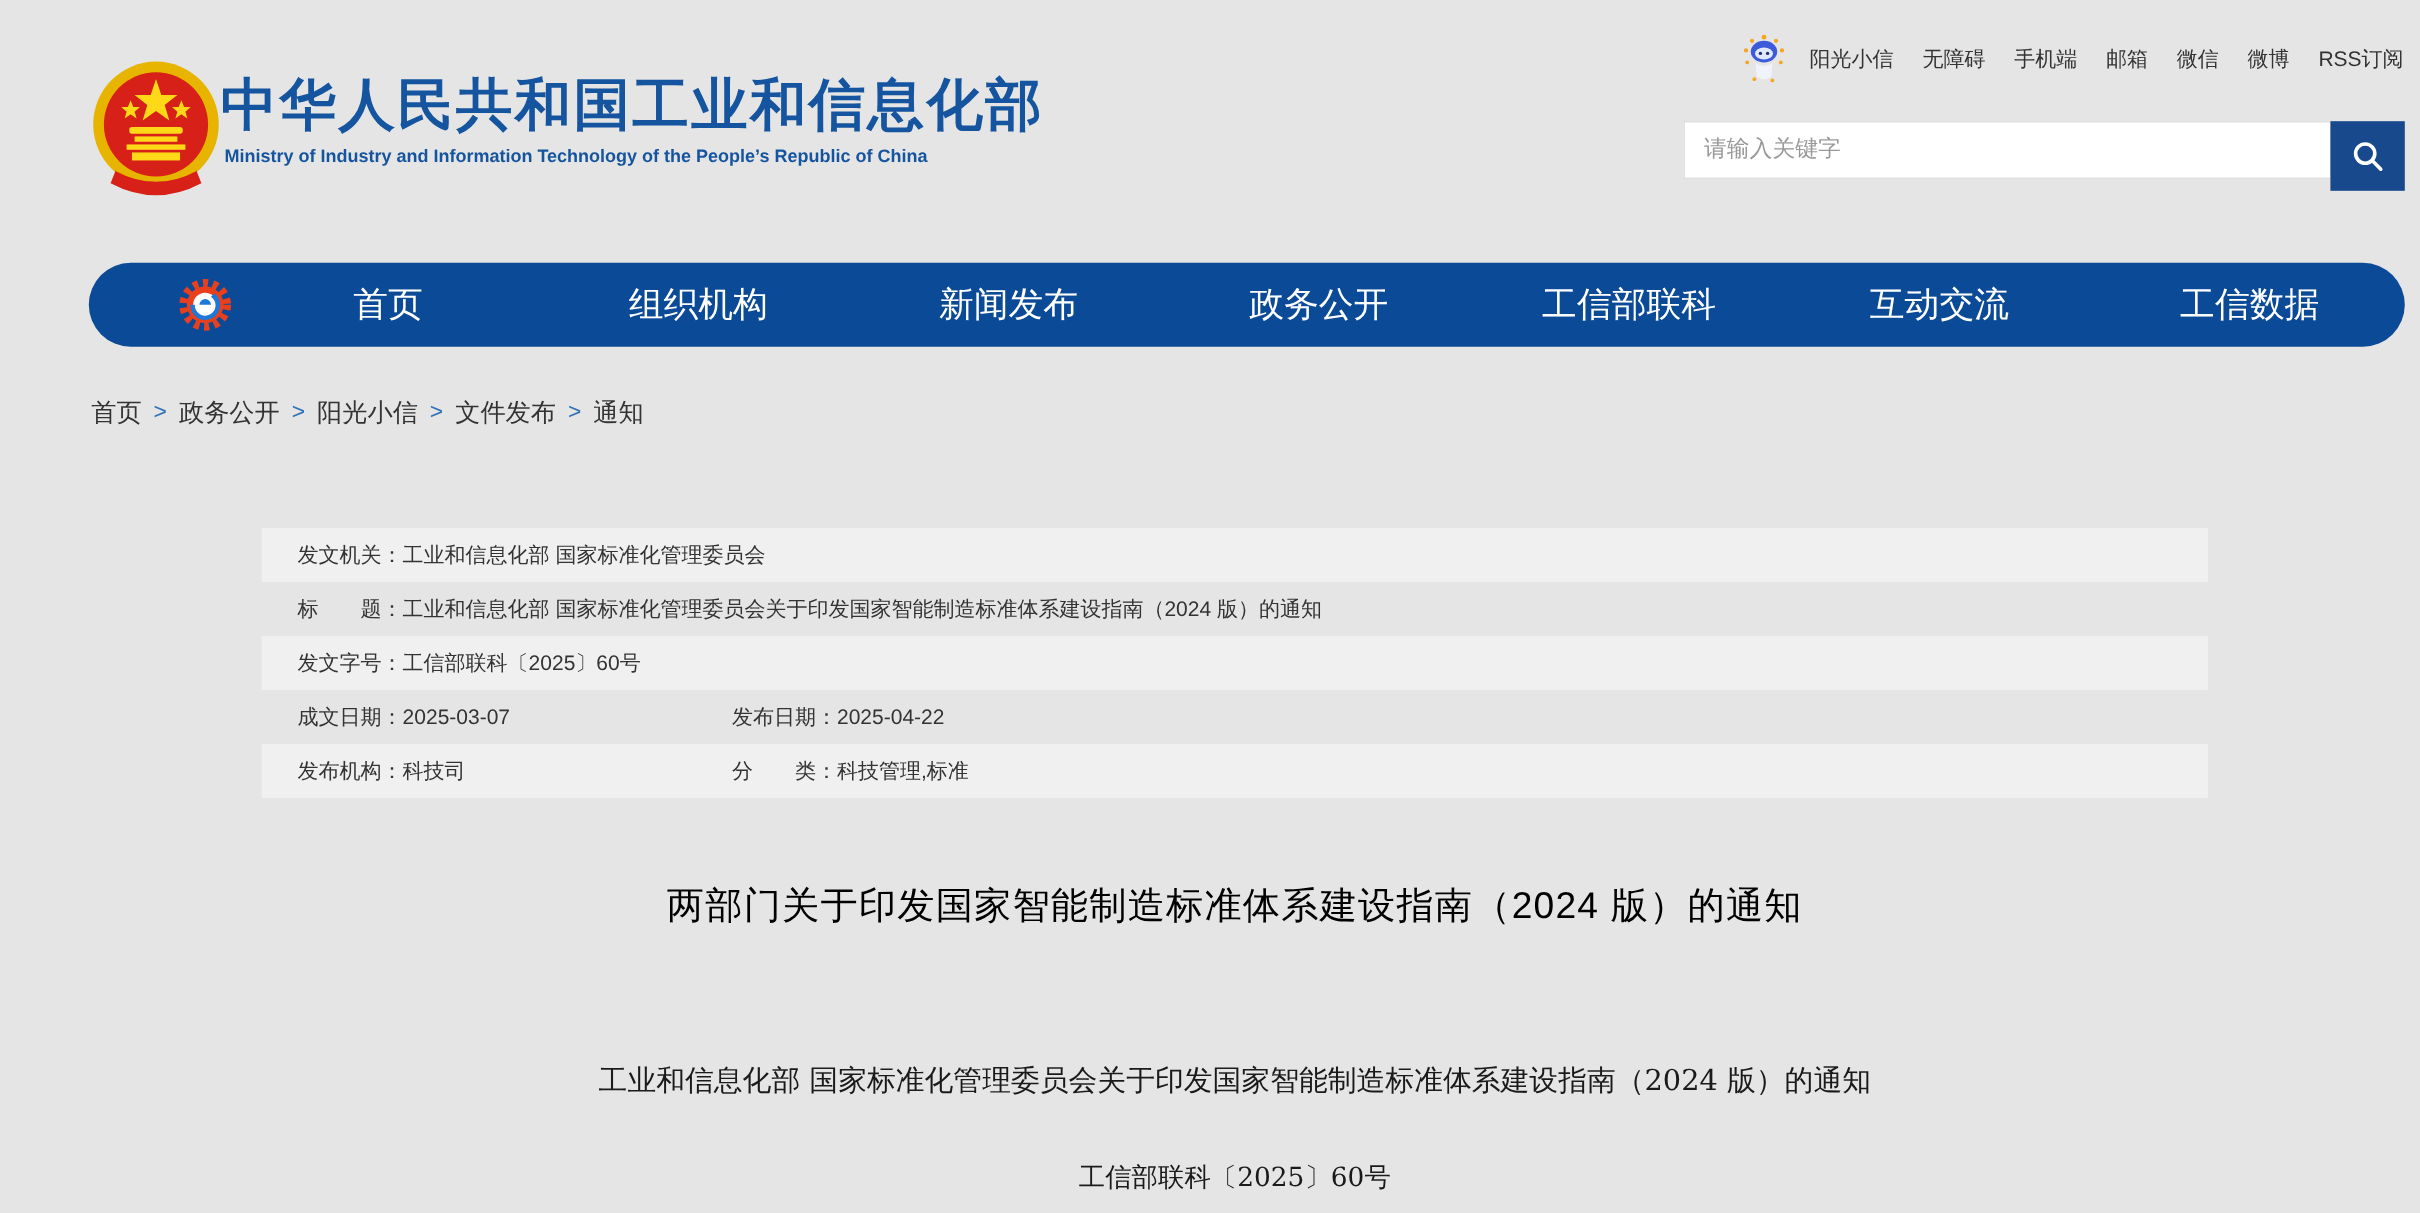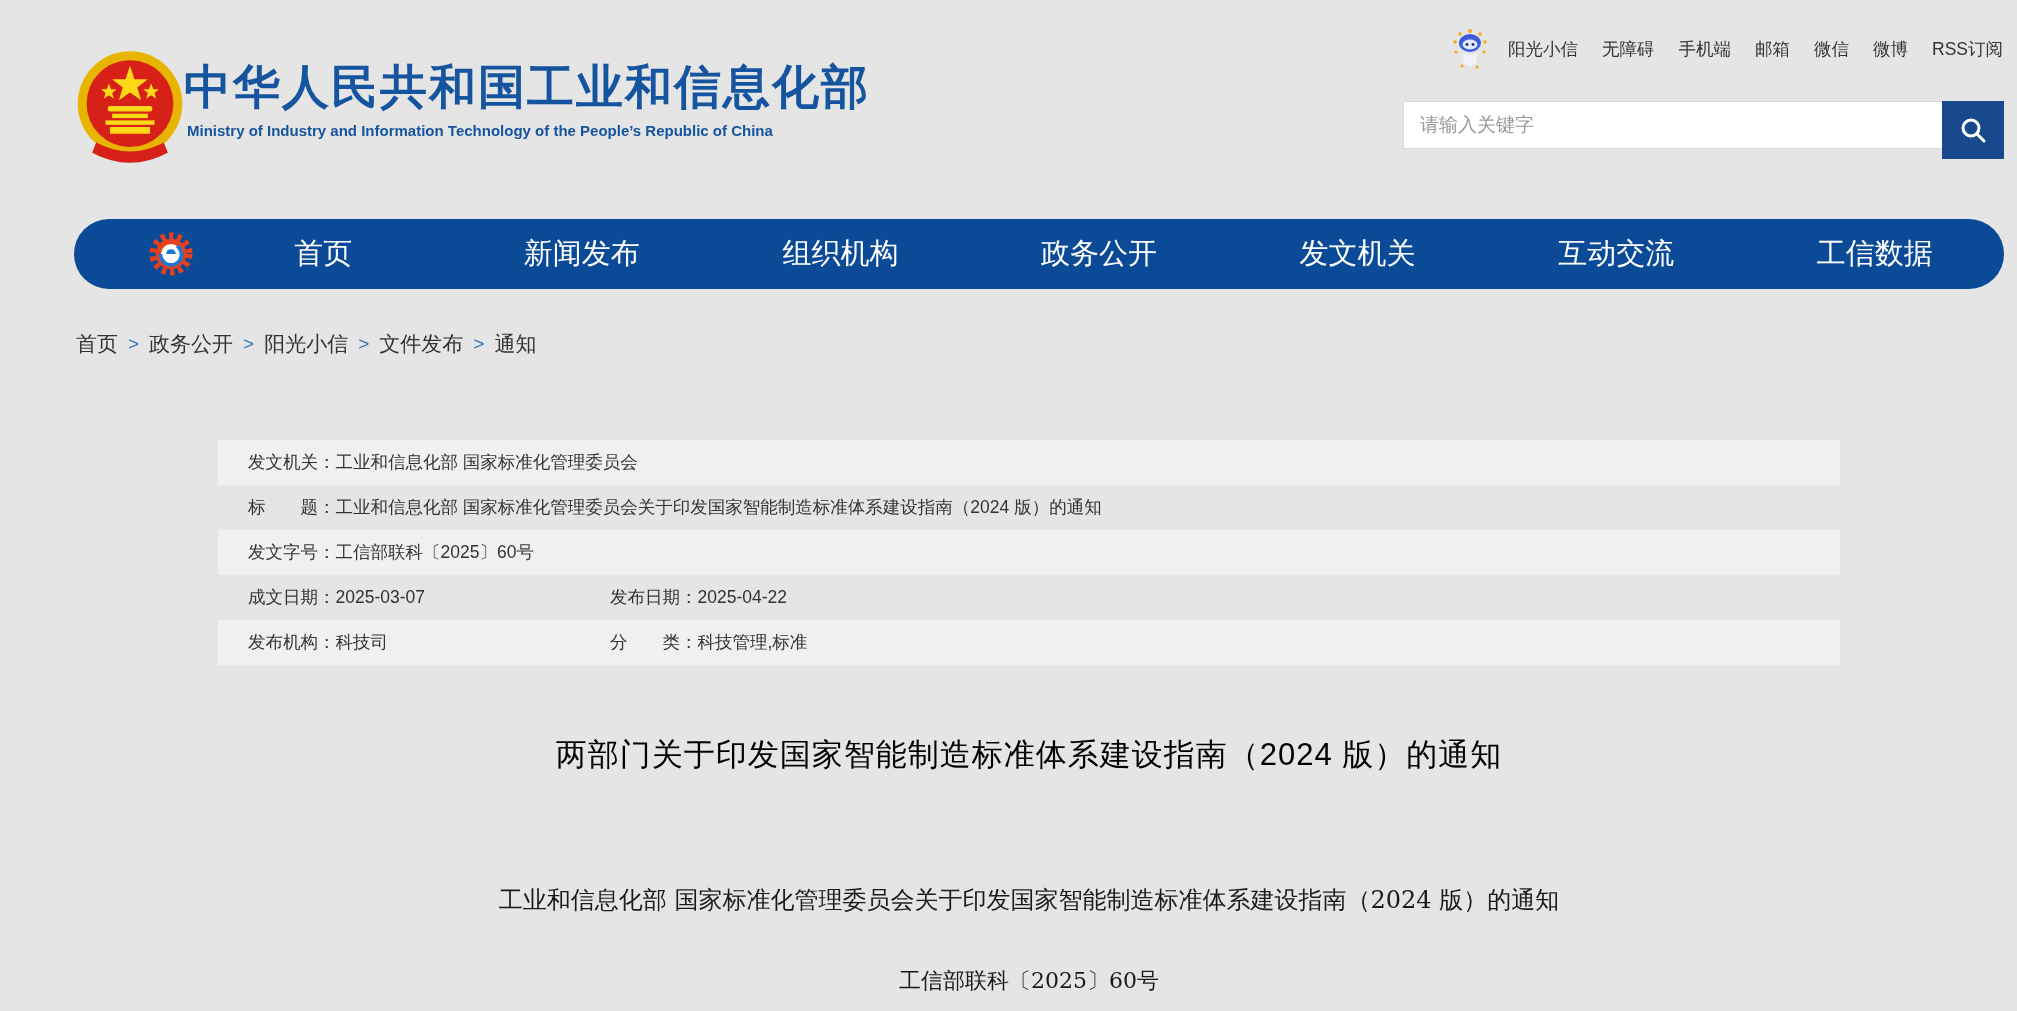--- a/index.html
+++ b/index.html
@@ -106,24 +106,24 @@
     <svg class="nav-logo" viewBox="0 0 48 48">
       <circle cx="24" cy="24" r="19" fill="none" stroke="#e8401c" stroke-width="7" stroke-dasharray="4.5 4.2"></circle>
       <circle cx="24" cy="24" r="16" fill="#e8401c"></circle>
       <circle cx="24" cy="24" r="10.5" fill="#fff"></circle>
       <path d="M15 24 a9 9 0 1 0 14 -7 l3 -3 a13 13 0 1 1 -21 10 z" fill="#1e78d7"></path>
       <circle cx="24" cy="24" r="5" fill="#fff"></circle>
       <path d="M19 24 h10 a5 5 0 0 0 -10 0 z" fill="#1e78d7"></path>
     </svg>
     <div class="nav-items">
       <div class="nav-item">首页</div>
+      <div class="nav-item">组织机构</div>
       <div class="nav-item">新闻发布</div>
-      <div class="nav-item">组织机构</div>
       <div class="nav-item">政务公开</div>
-      <div class="nav-item">发文机关</div>
+      <div class="nav-item">工信部联科</div>
       <div class="nav-item">互动交流</div>
       <div class="nav-item">工信数据</div>
     </div>
   </div>
 
   <div class="breadcrumb">
     <a>首页</a>
     <span class="crumb-sep">&gt;</span>
     <a>政务公开</a>
     <span class="crumb-sep">&gt;</span>

